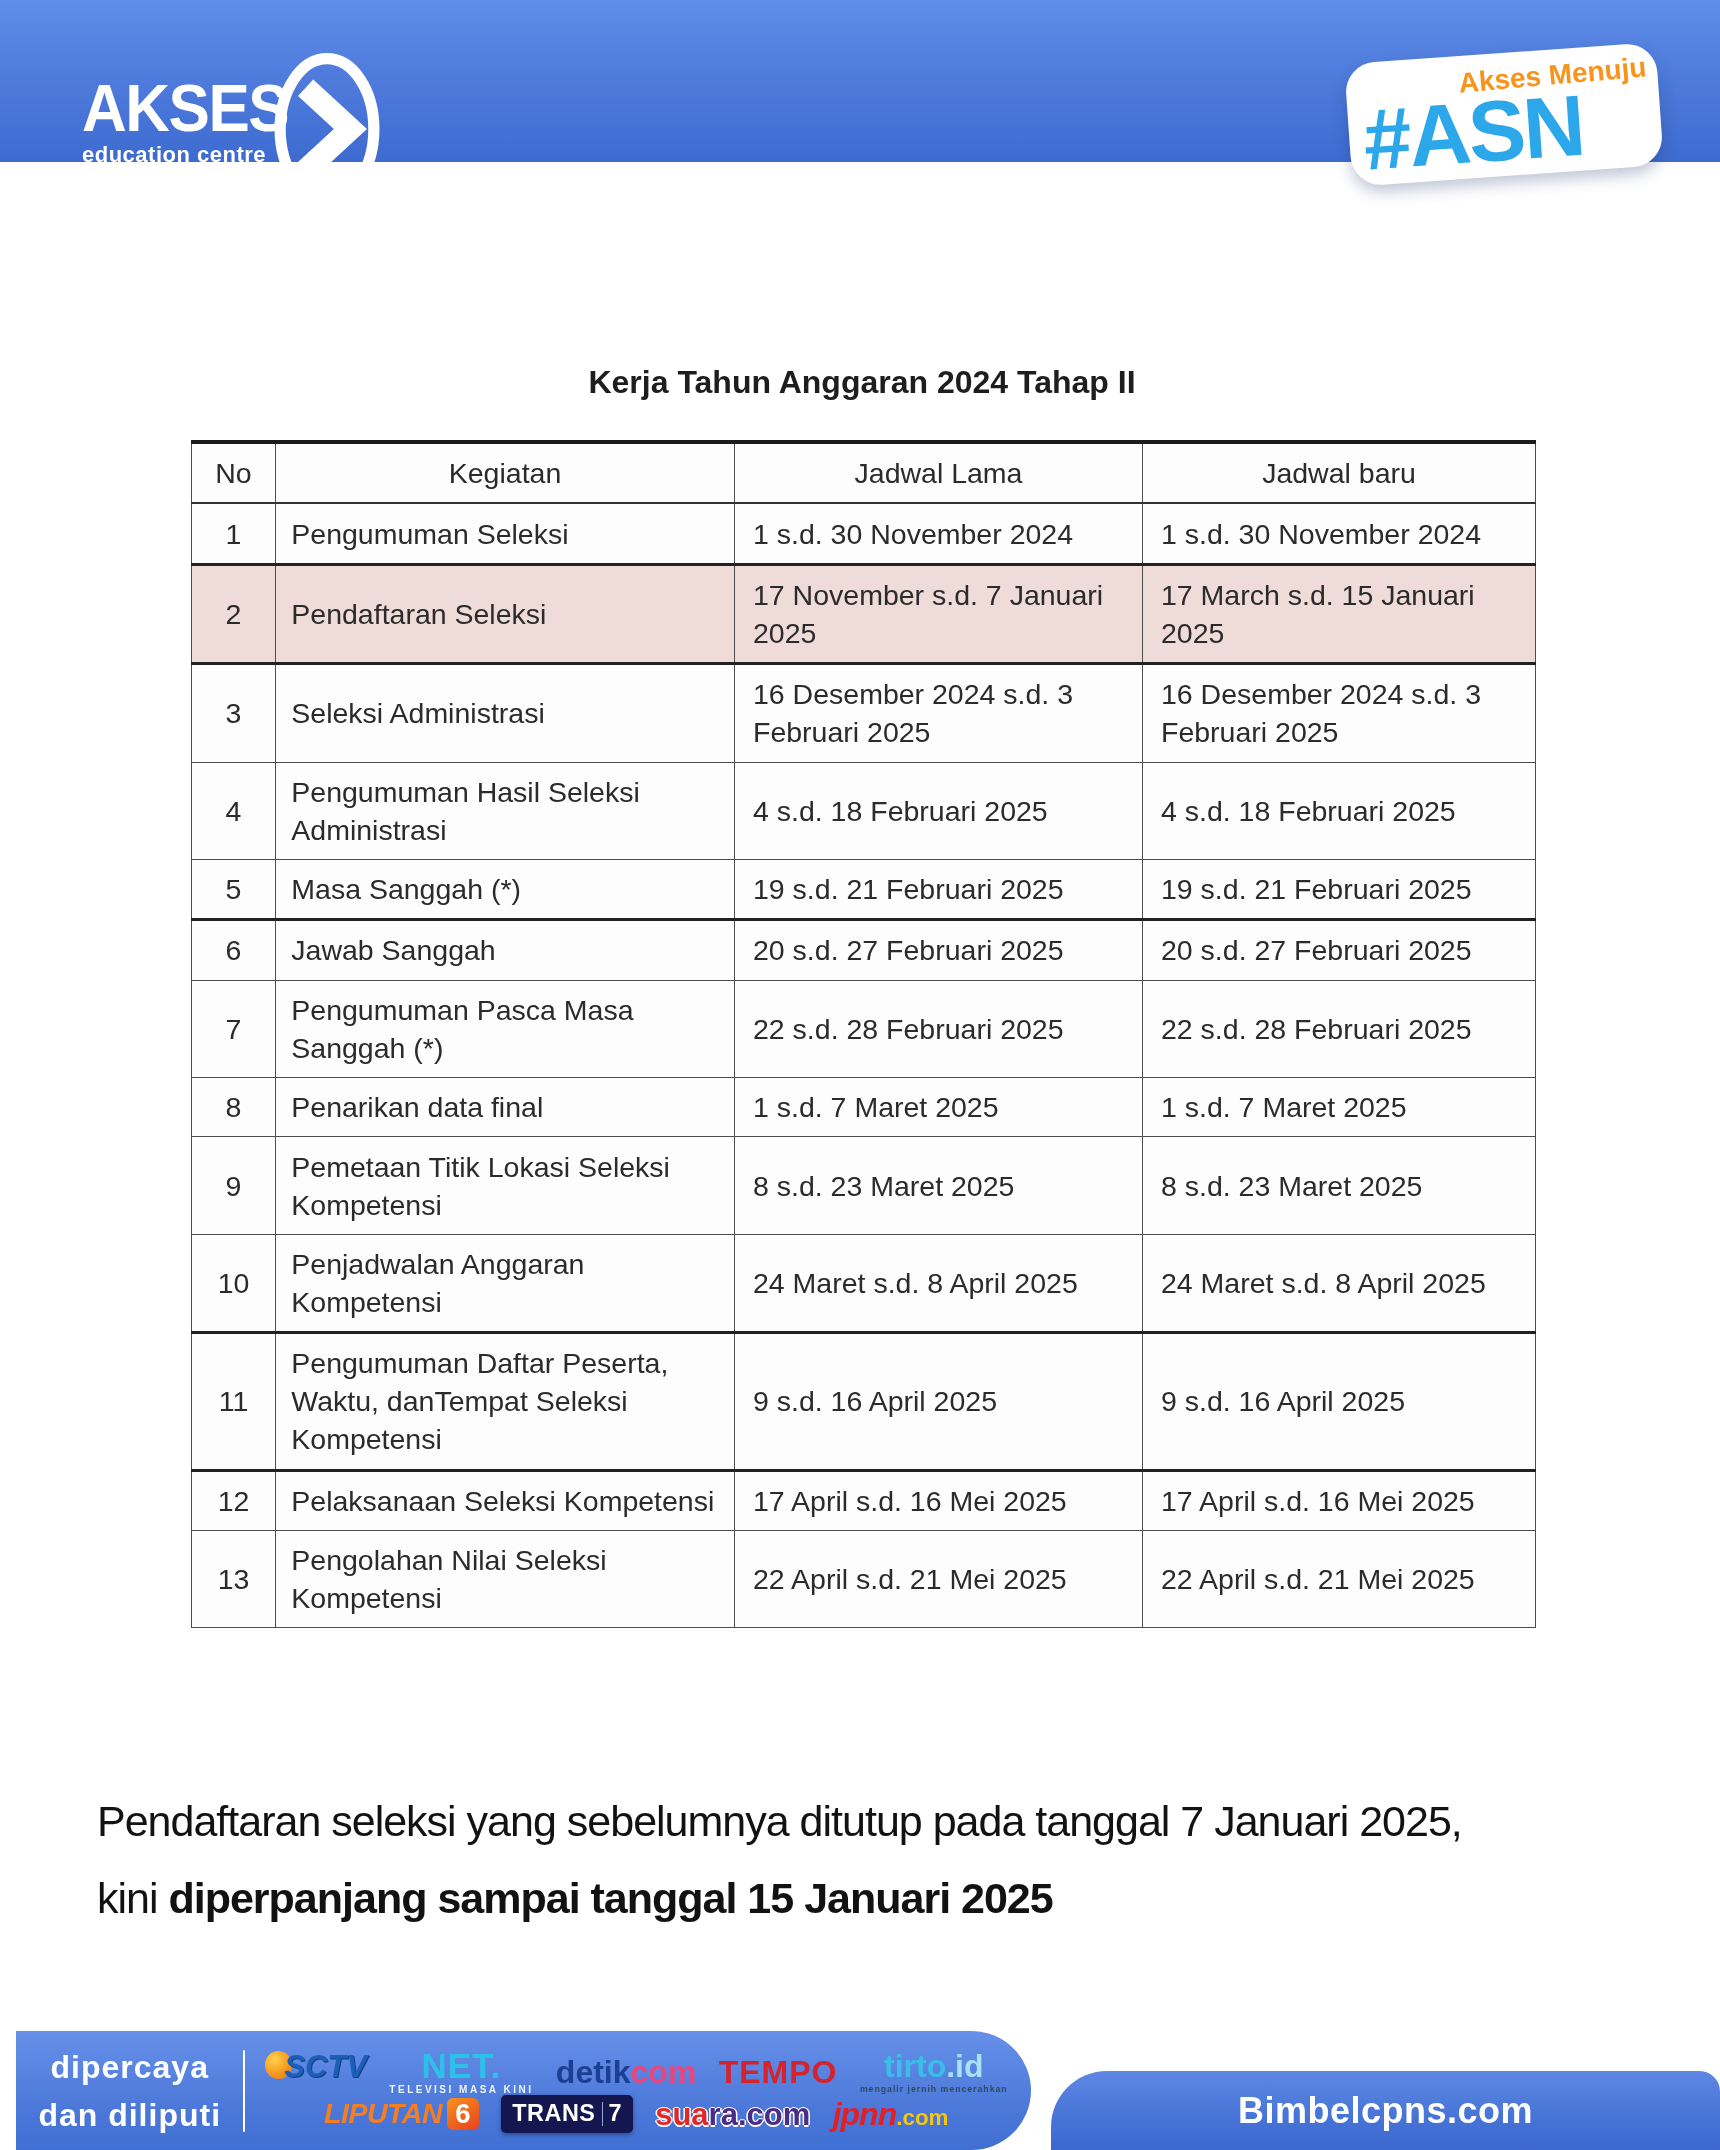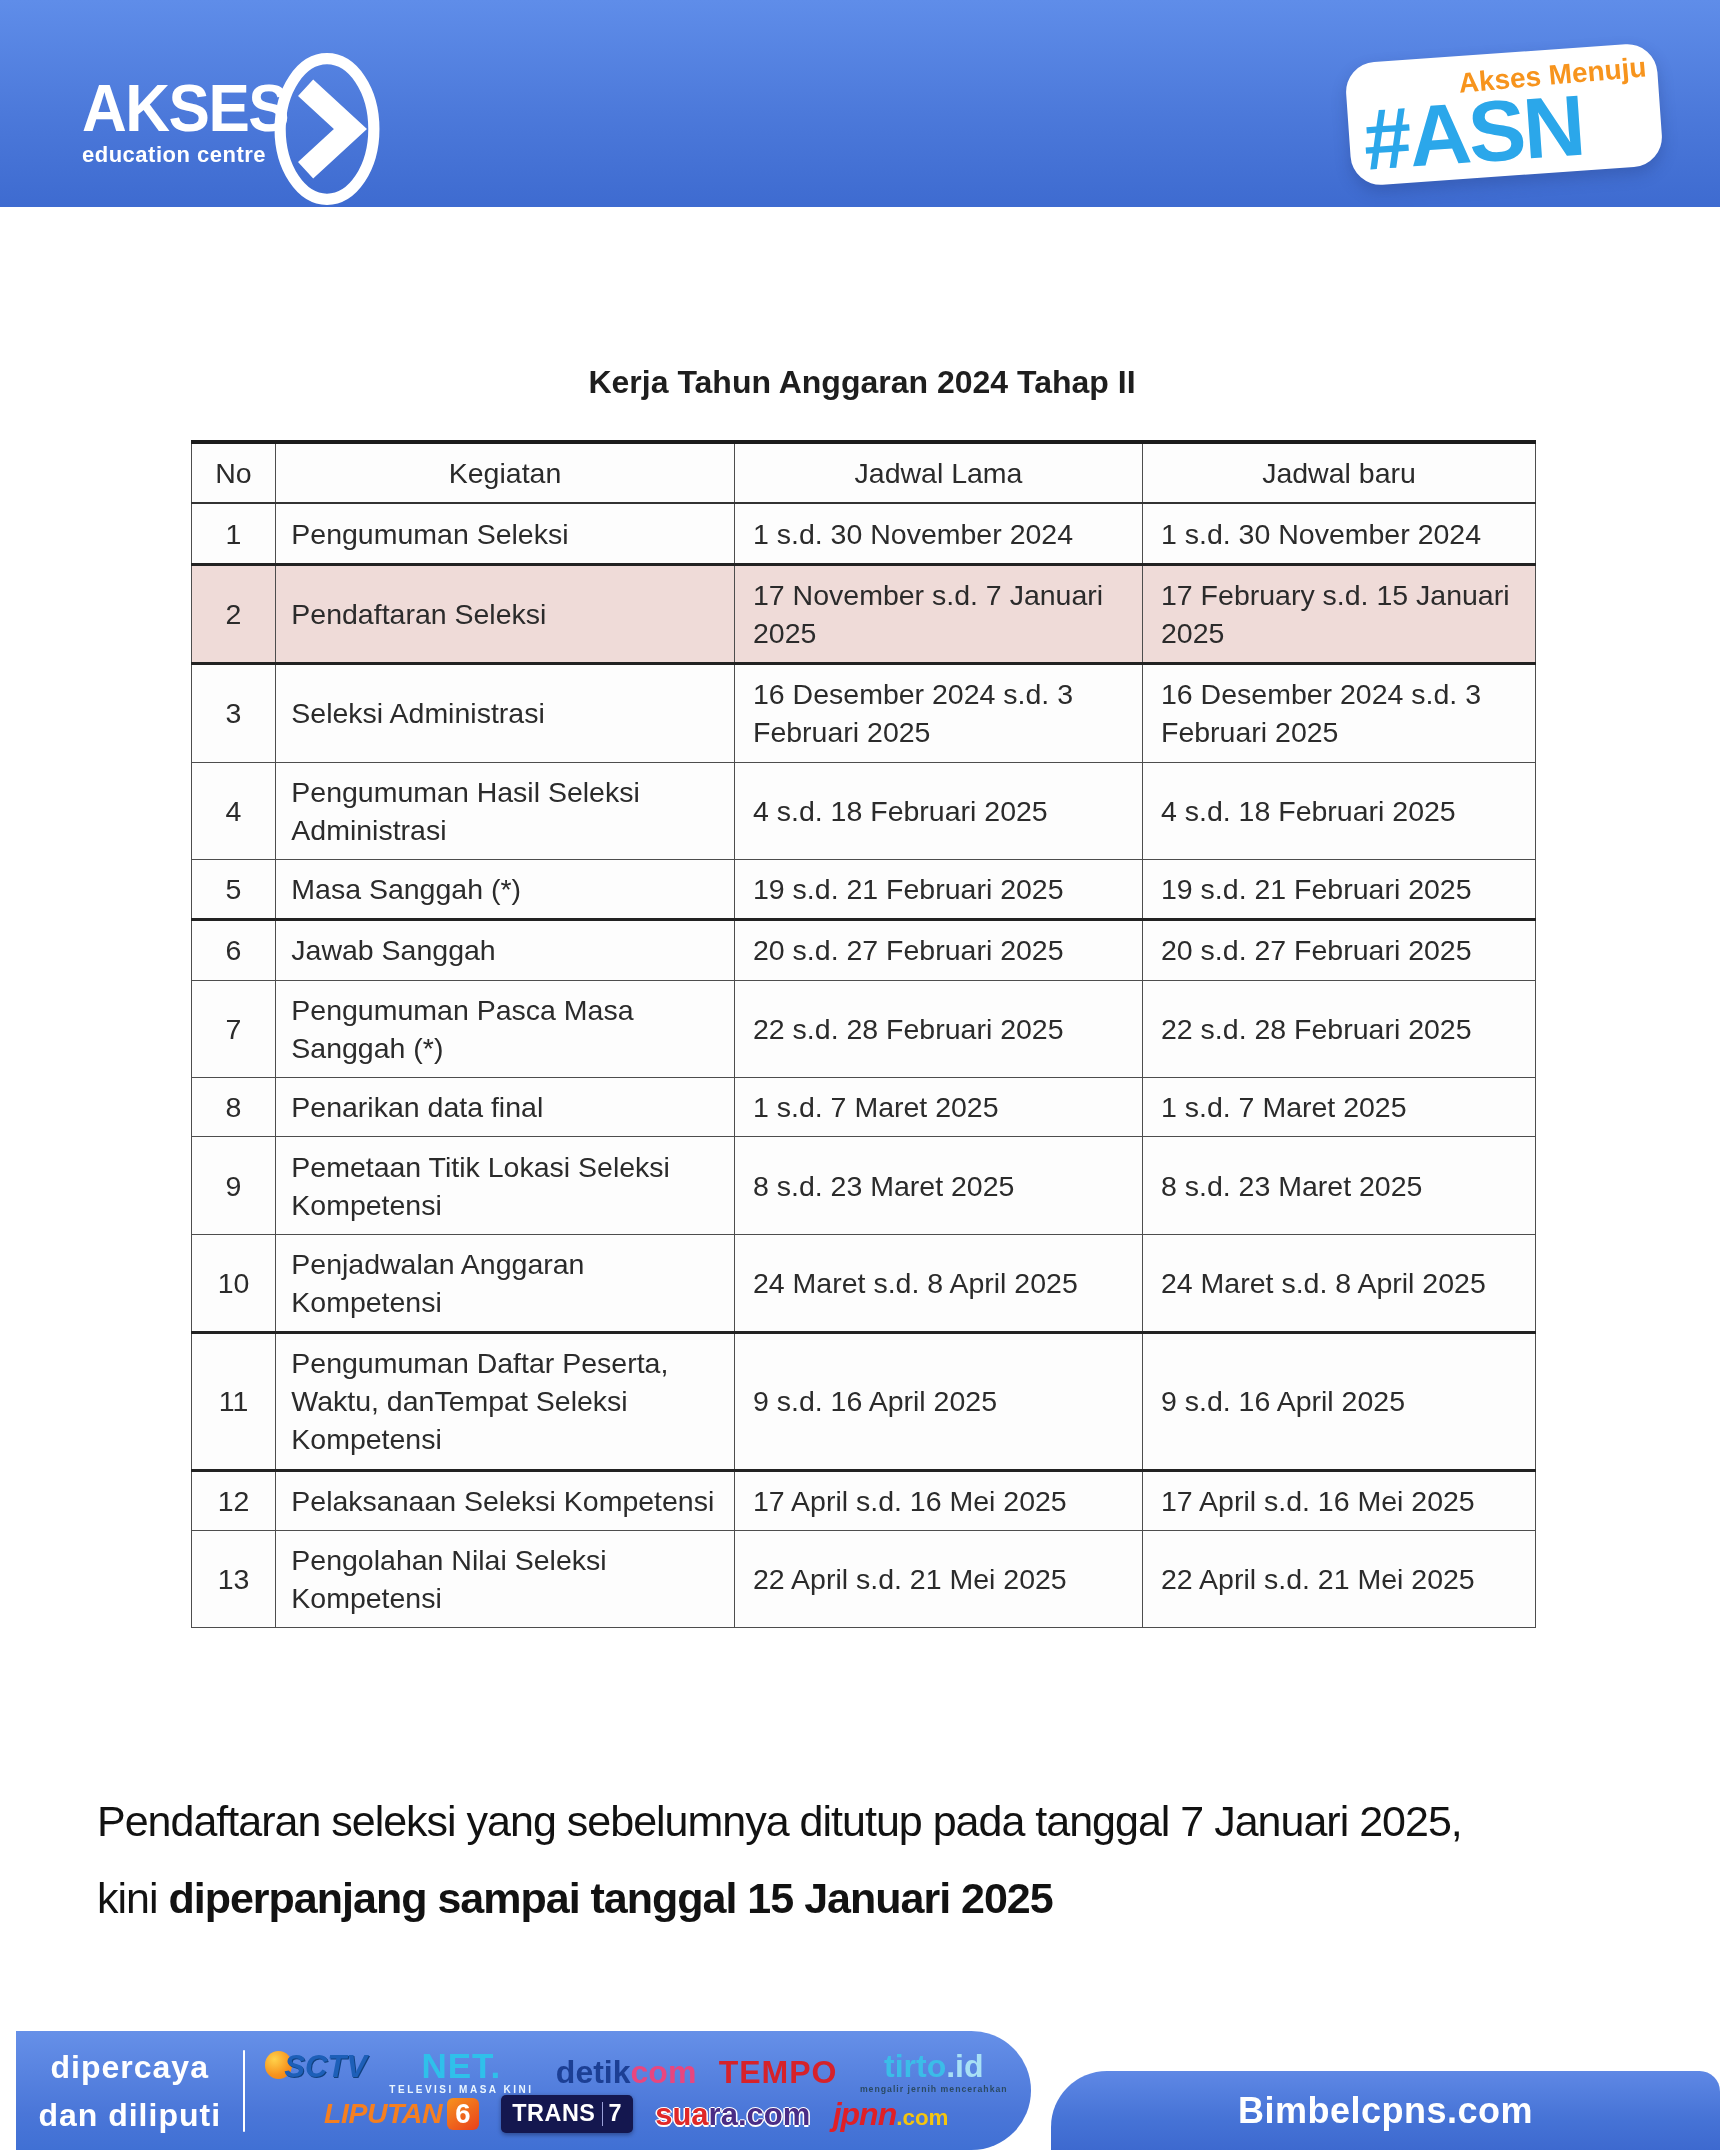--- a/index.html
+++ b/index.html
@@ -6,21 +6,21 @@
   .page{
     position:relative;
     width:1720px;height:2151px;
     background:#ffffff;
     font-family:"Liberation Sans","DejaVu Sans",sans-serif;
     overflow:hidden;
   }
 
   
   .topbar{
-    position:absolute;top:0;left:0;width:100%;height:207px;
+    position:absolute;top:0;left:0;width:100%;height:162px;
     background:linear-gradient(180deg,#5f8de9 0%,#4c79da 55%,#3e6bd0 100%);
   }
   .brand{position:absolute;left:82px;top:75px;display:flex;align-items:flex-start;}
   .brand-text{color:#fff;}
   .brand-name{
     font-size:62px;font-weight:bold;line-height:1.0;
     letter-spacing:-1.5px;transform:scaleY(1.08);transform-origin:top left;
   }
   .brand-tagline{font-size:22px;font-weight:bold;margin-top:5.1px;letter-spacing:0.5px;}
   .brand-mark{position:absolute;left:273px;top:51px;}
@@ -186,21 +186,21 @@
         <tr class="thick">
           <td class="c-no">1</td>
           <td class="c-keg">Pengumuman Seleksi</td>
           <td class="c-date">1 s.d. 30 November 2024</td>
           <td class="c-date">1 s.d. 30 November 2024</td>
         </tr>
         <tr class="hl thick">
           <td class="c-no">2</td>
           <td class="c-keg">Pendaftaran Seleksi</td>
           <td class="c-date">17 November s.d. 7 Januari 2025</td>
-          <td class="c-date">17 February s.d. 15 Januari 2025</td>
+          <td class="c-date">17 March s.d. 15 Januari 2025</td>
         </tr>
         <tr>
           <td class="c-no">3</td>
           <td class="c-keg">Seleksi Administrasi</td>
           <td class="c-date">16 Desember 2024 s.d. 3 Februari 2025</td>
           <td class="c-date">16 Desember 2024 s.d. 3 Februari 2025</td>
         </tr>
         <tr>
           <td class="c-no">4</td>
           <td class="c-keg">Pengumuman Hasil Seleksi Administrasi</td>

